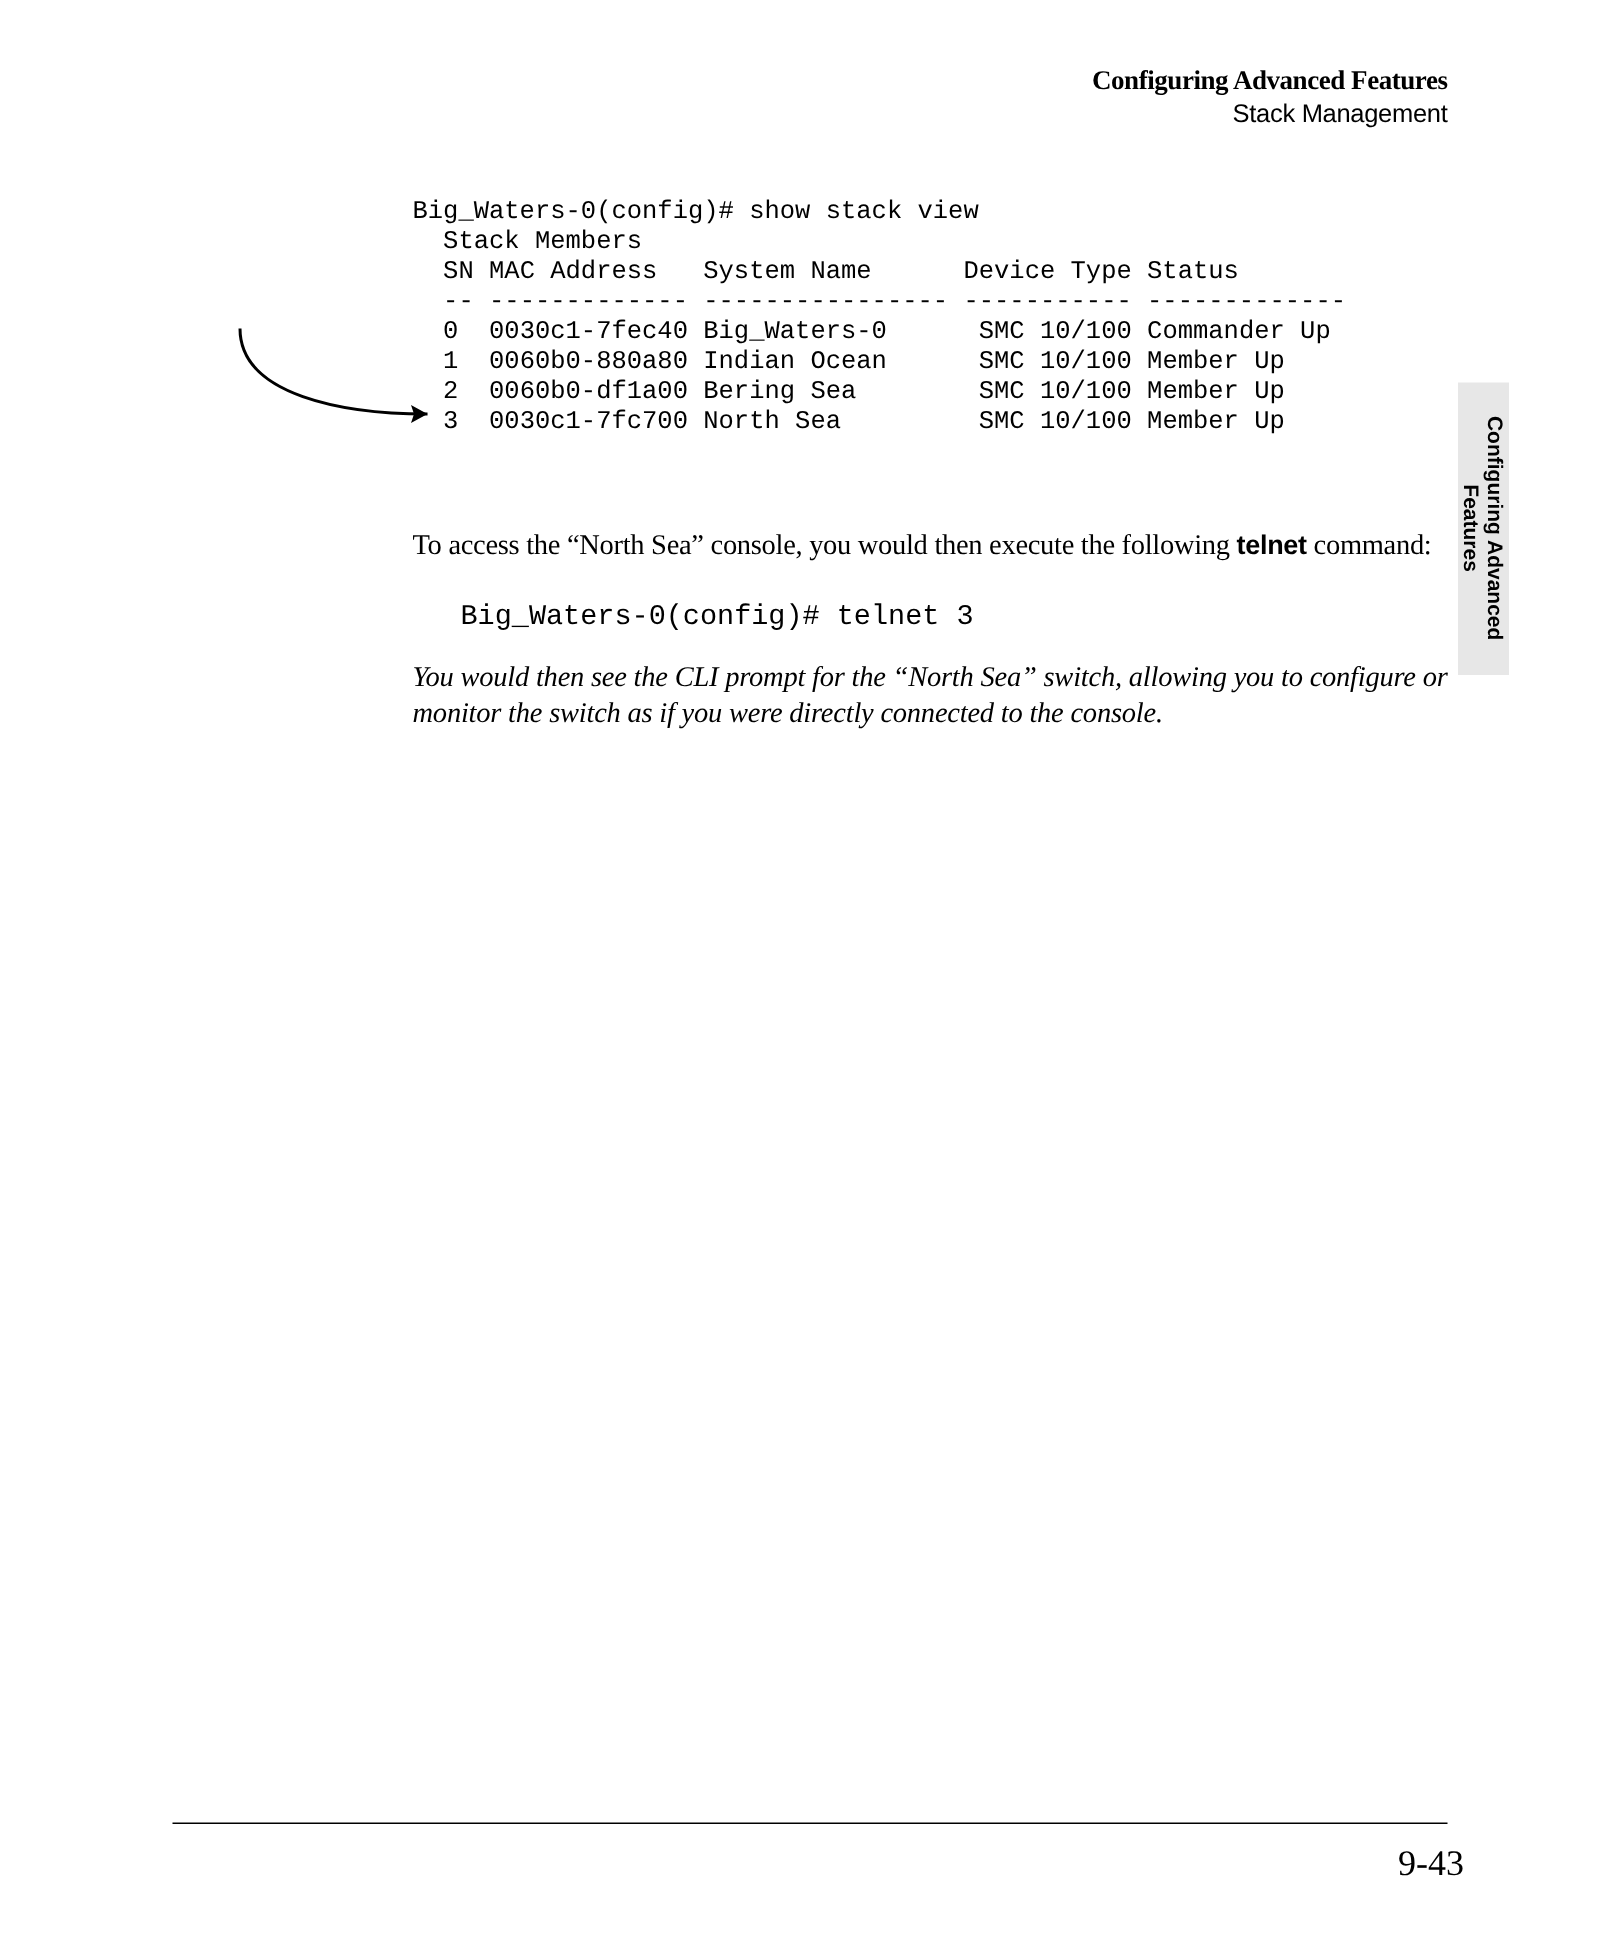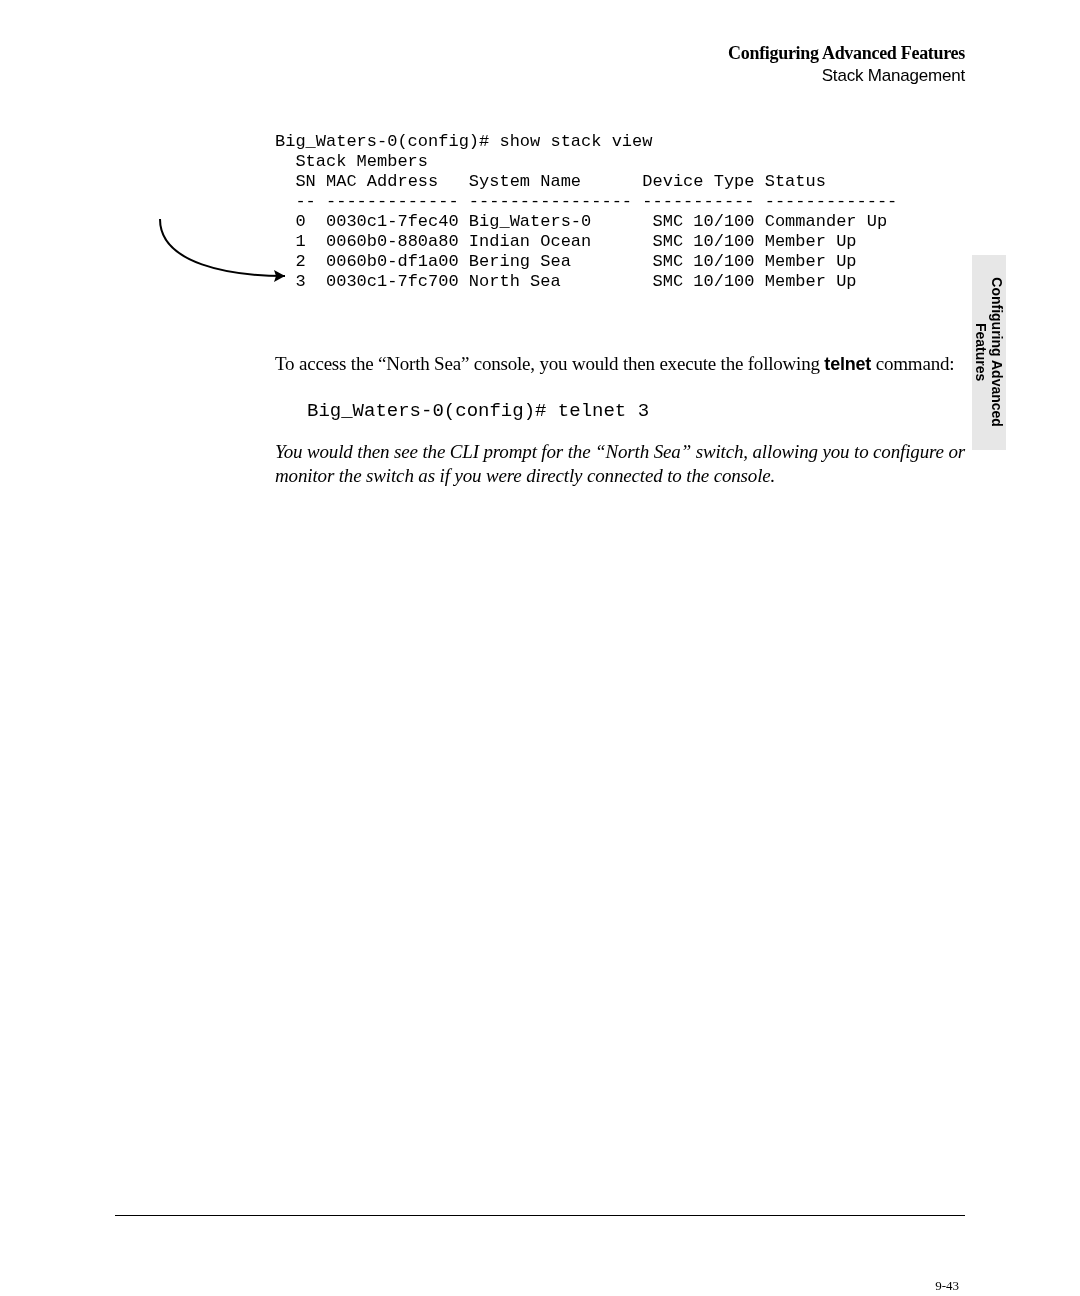--- a/index.html
+++ b/index.html
@@ -138,25 +138,24 @@
   
   .footer-rule {
     position: absolute;
     left: 115px;
     right: 115px;
     top: 1215px;
     border-top: 1px solid #000;
   }
   .page-number {
     position: absolute;
-    right: 121px;
+    right: 104px;
     top: 1230px;
     font-family: "Times New Roman", Times, serif;
-    font-size: 13px;
-    margin-top: 48px;
+    font-size: 24px;
   }
 </style>
 </head>
 <body>
 
 <div class="page">
 
   <div class="running-header">
     <div class="rh-title">Configuring Advanced Features</div>
     <div class="rh-sub">Stack Management</div>

